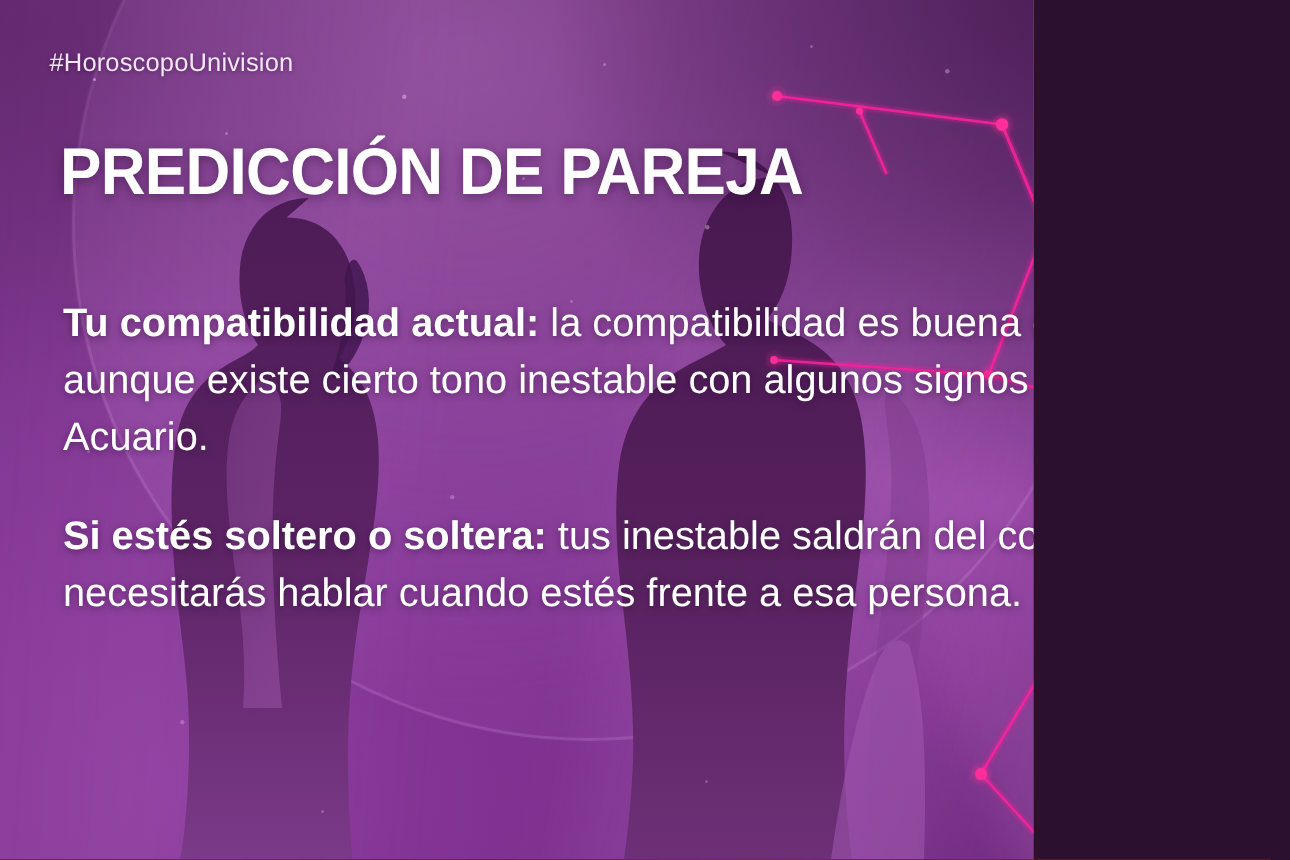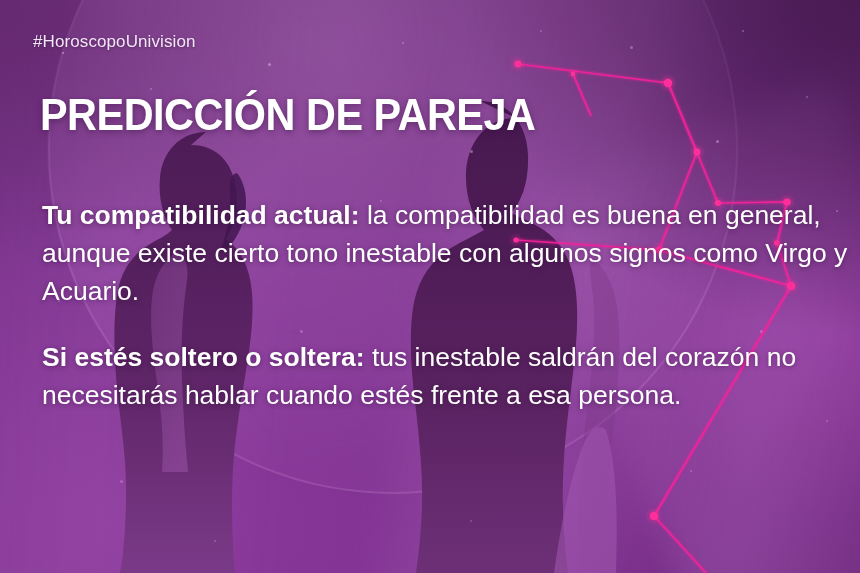--- a/index.html
+++ b/index.html
@@ -1,18 +1,18 @@
 <!DOCTYPE html>
 <html><head>
 <meta charset="utf-8">
 <style>
   html,body{margin:0;padding:0;background:#2b1030;}
   #card{
     position:relative;
-    width:860px;height:573px;
+    width:689px;height:573px;
     overflow:hidden;
     font-family:"Liberation Sans", sans-serif;
     background:#c2410c;
     user-select:none;
   }
 
   
   .layer{position:absolute;inset:0;}
 
   #bg-base{

